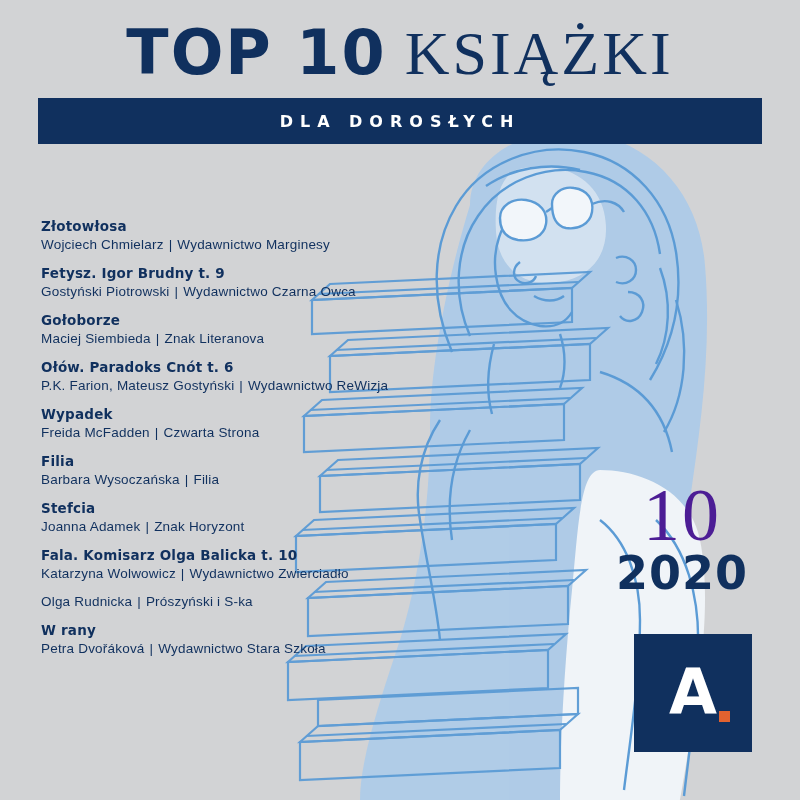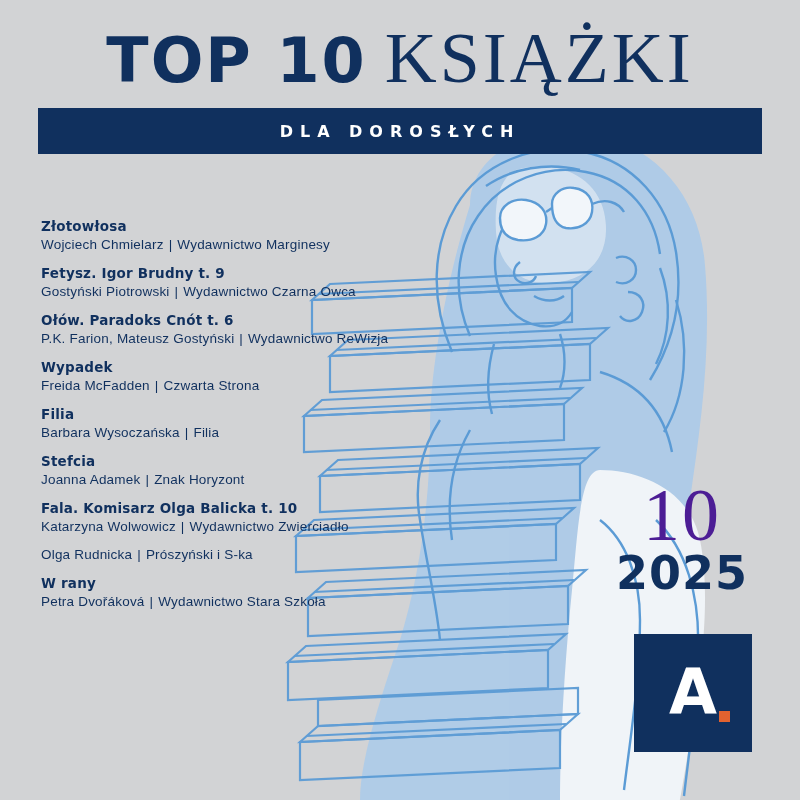--- a/index.html
+++ b/index.html
@@ -48,21 +48,21 @@
     font-family: "DejaVu Sans", sans-serif;
     font-weight: bold;
     font-size: 62px;
     color: #10305e;
     letter-spacing: 2px;
     line-height: 1;
   }
   .title-books {
     font-family: "Liberation Serif", serif;
     font-weight: normal;
-    font-size: 72px;
+    font-size: 62px;
     color: #10305e;
     letter-spacing: 3px;
     line-height: 1;
   }
   .subtitle-bar {
     margin: 14px 38px 0 38px;
     background: #10305e;
     height: 46px;
     display: flex;
     align-items: center;
@@ -285,20 +285,24 @@
     <div class="entry">
       <div class="entry-title">Złotowłosa</div>
       <div class="entry-meta"><span>Wojciech Chmielarz</span><span class="sep">|</span><span>Wydawnictwo Marginesy</span></div>
     </div>
 
     <div class="entry">
       <div class="entry-title">Fetysz. Igor Brudny t. 9</div>
       <div class="entry-meta"><span>Gostyński Piotrowski</span><span class="sep">|</span><span>Wydawnictwo Czarna Owca</span></div>
     </div>
 
+    <div class="entry">
+      <div class="entry-title">Gołoborze</div>
+      <div class="entry-meta"><span>Maciej Siembieda</span><span class="sep">|</span><span>Znak Literanova</span></div>
+    </div>
 
     <div class="entry">
       <div class="entry-title">Ołów. Paradoks Cnót t. 6</div>
       <div class="entry-meta"><span>P.K. Farion, Mateusz Gostyński</span><span class="sep">|</span><span>Wydawnictwo ReWizja</span></div>
     </div>
 
     <div class="entry">
       <div class="entry-title">Wypadek</div>
       <div class="entry-meta"><span>Freida McFadden</span><span class="sep">|</span><span>Czwarta Strona</span></div>
     </div>
@@ -324,21 +328,21 @@
 
     <div class="entry">
       <div class="entry-title">W rany</div>
       <div class="entry-meta"><span>Petra Dvořáková</span><span class="sep">|</span><span>Wydawnictwo Stara Szkoła</span></div>
     </div>
 
   </div>
 
   <div class="year-block">
     <div class="year-10">10</div>
-    <div class="year-2025">2025</div>
+    <div class="year-2025">2020</div>
   </div>
 
   <div class="logo">
     <div class="logo-letter">A</div>
     <div class="logo-dot"></div>
   </div>
 
 </div>
 
 </body></html>

